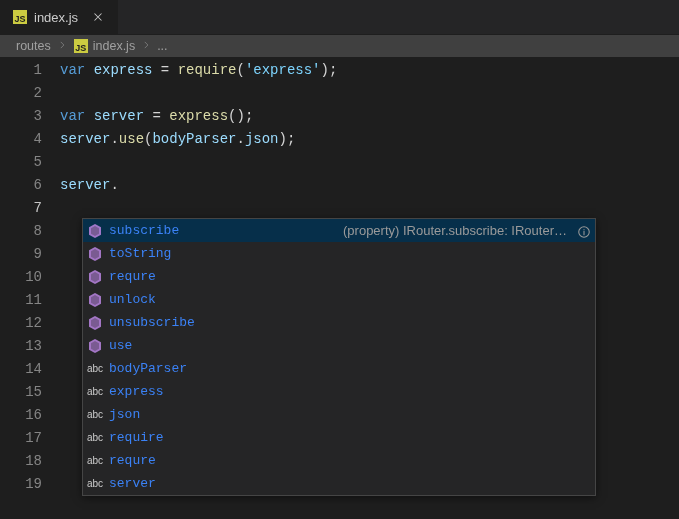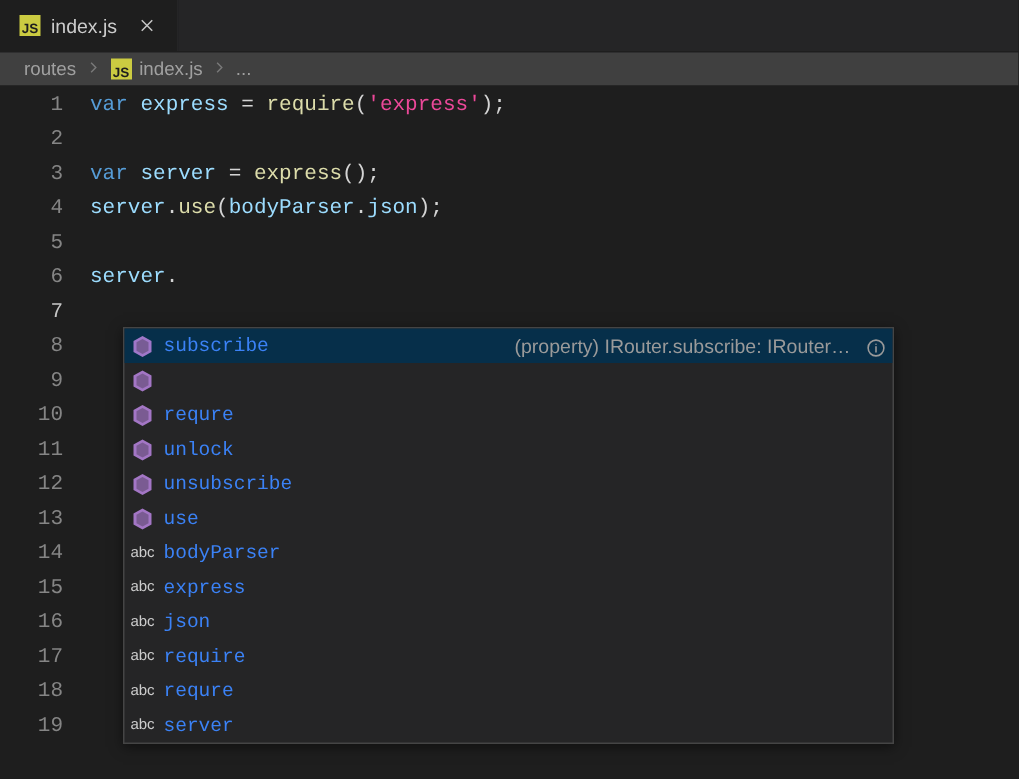--- a/index.html
+++ b/index.html
@@ -97,21 +97,21 @@
       padding-top: 2px;
       position: relative;
     }
     .code-line {
       height: 23px;
       white-space: pre;
     }
     .kw { color: #569cd6; }
     .var { color: #9cdcfe; }
     .fn { color: #dcdcaa; }
-    .str { color: #ec4899; }
+    .str { color: #7dd3fc; }
     .plain { color: #d4d4d4; }
     .suggest-box {
       position: absolute;
       left: 82px;
       top: 161px;
       width: 514px;
       background: #252526;
       border: 1px solid #454545;
       box-shadow: 0 2px 8px rgba(0,0,0,0.5);
       z-index: 10;
@@ -267,20 +267,21 @@
             <path d="M8 11V7M8 5.2v-.1" stroke-linecap="round"></path>
           </svg></span>
       </div>
       <div class="suggest-item">
         <span class="suggest-icon">
           <svg width="16" height="16" viewBox="0 0 16 16">
             <path fill="#b180d7" d="M8 1l6 3.3v7.4L8 15l-6-3.3V4.3L8 1z" opacity="0.9"></path>
             <path fill="#1e1e1e" d="M8 3l4 2.2v5.6L8 13l-4-2.2V5.2L8 3z" opacity="0.3"></path>
           </svg>
         </span>
+        <span class="suggest-label">toString</span>
       </div>
       <div class="suggest-item">
         <span class="suggest-icon">
           <svg width="16" height="16" viewBox="0 0 16 16">
             <path fill="#b180d7" d="M8 1l6 3.3v7.4L8 15l-6-3.3V4.3L8 1z" opacity="0.9"></path>
             <path fill="#1e1e1e" d="M8 3l4 2.2v5.6L8 13l-4-2.2V5.2L8 3z" opacity="0.3"></path>
           </svg>
         </span>
         <span class="suggest-label">requre</span>
       </div>

